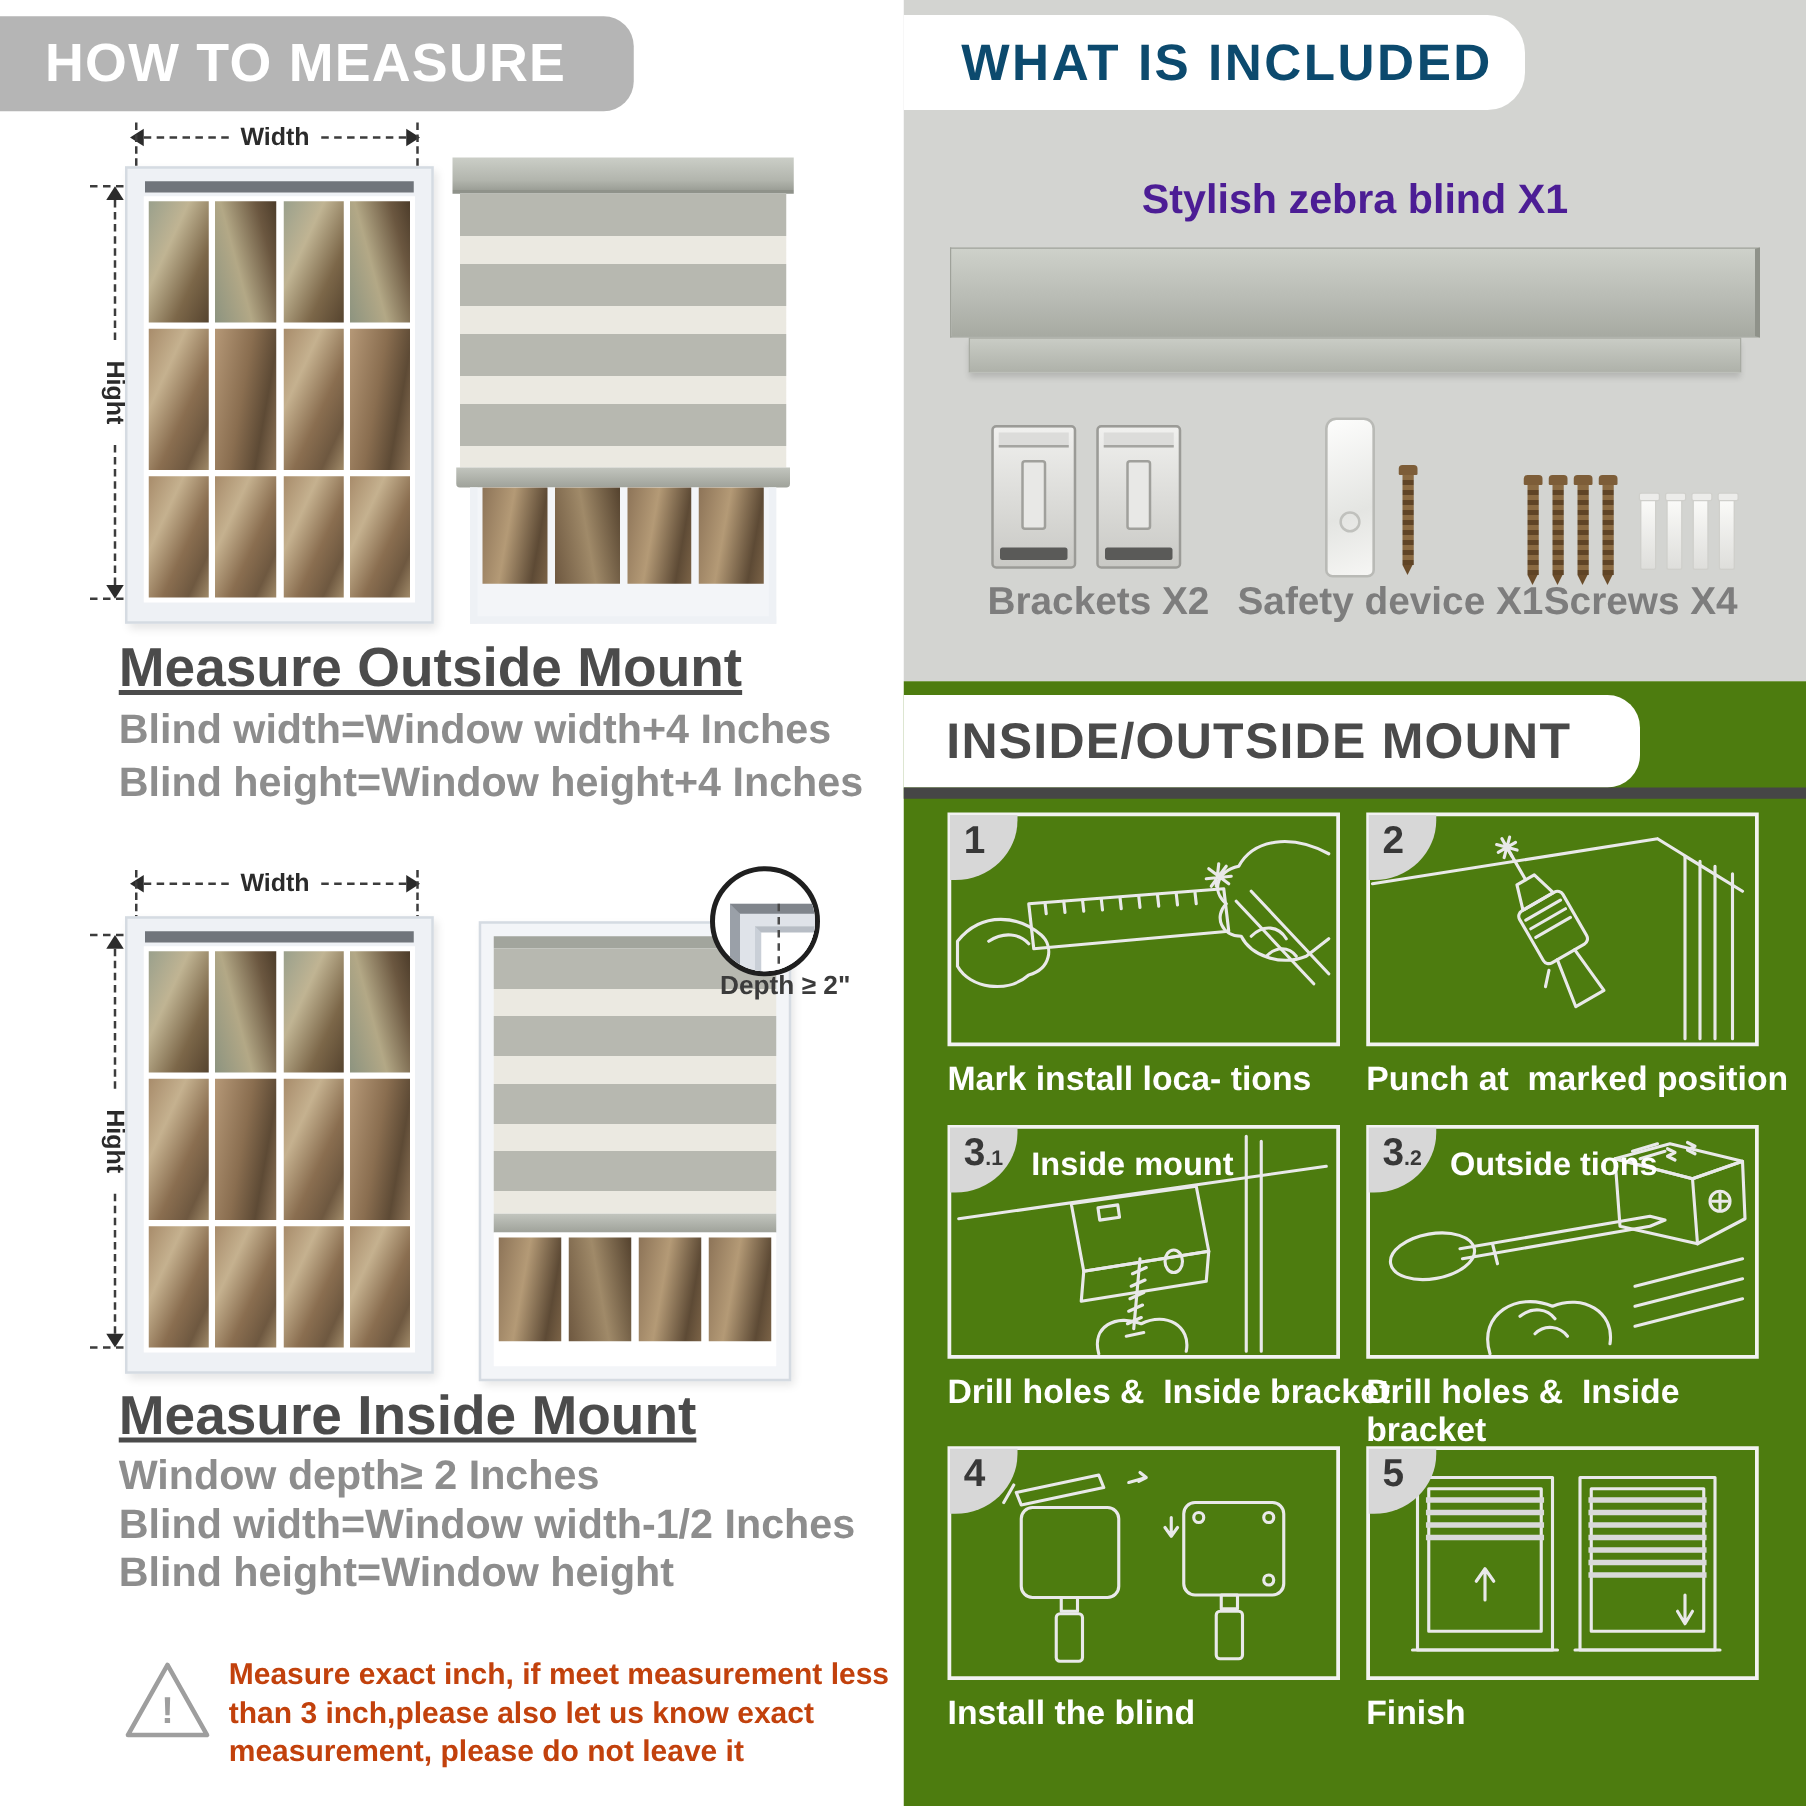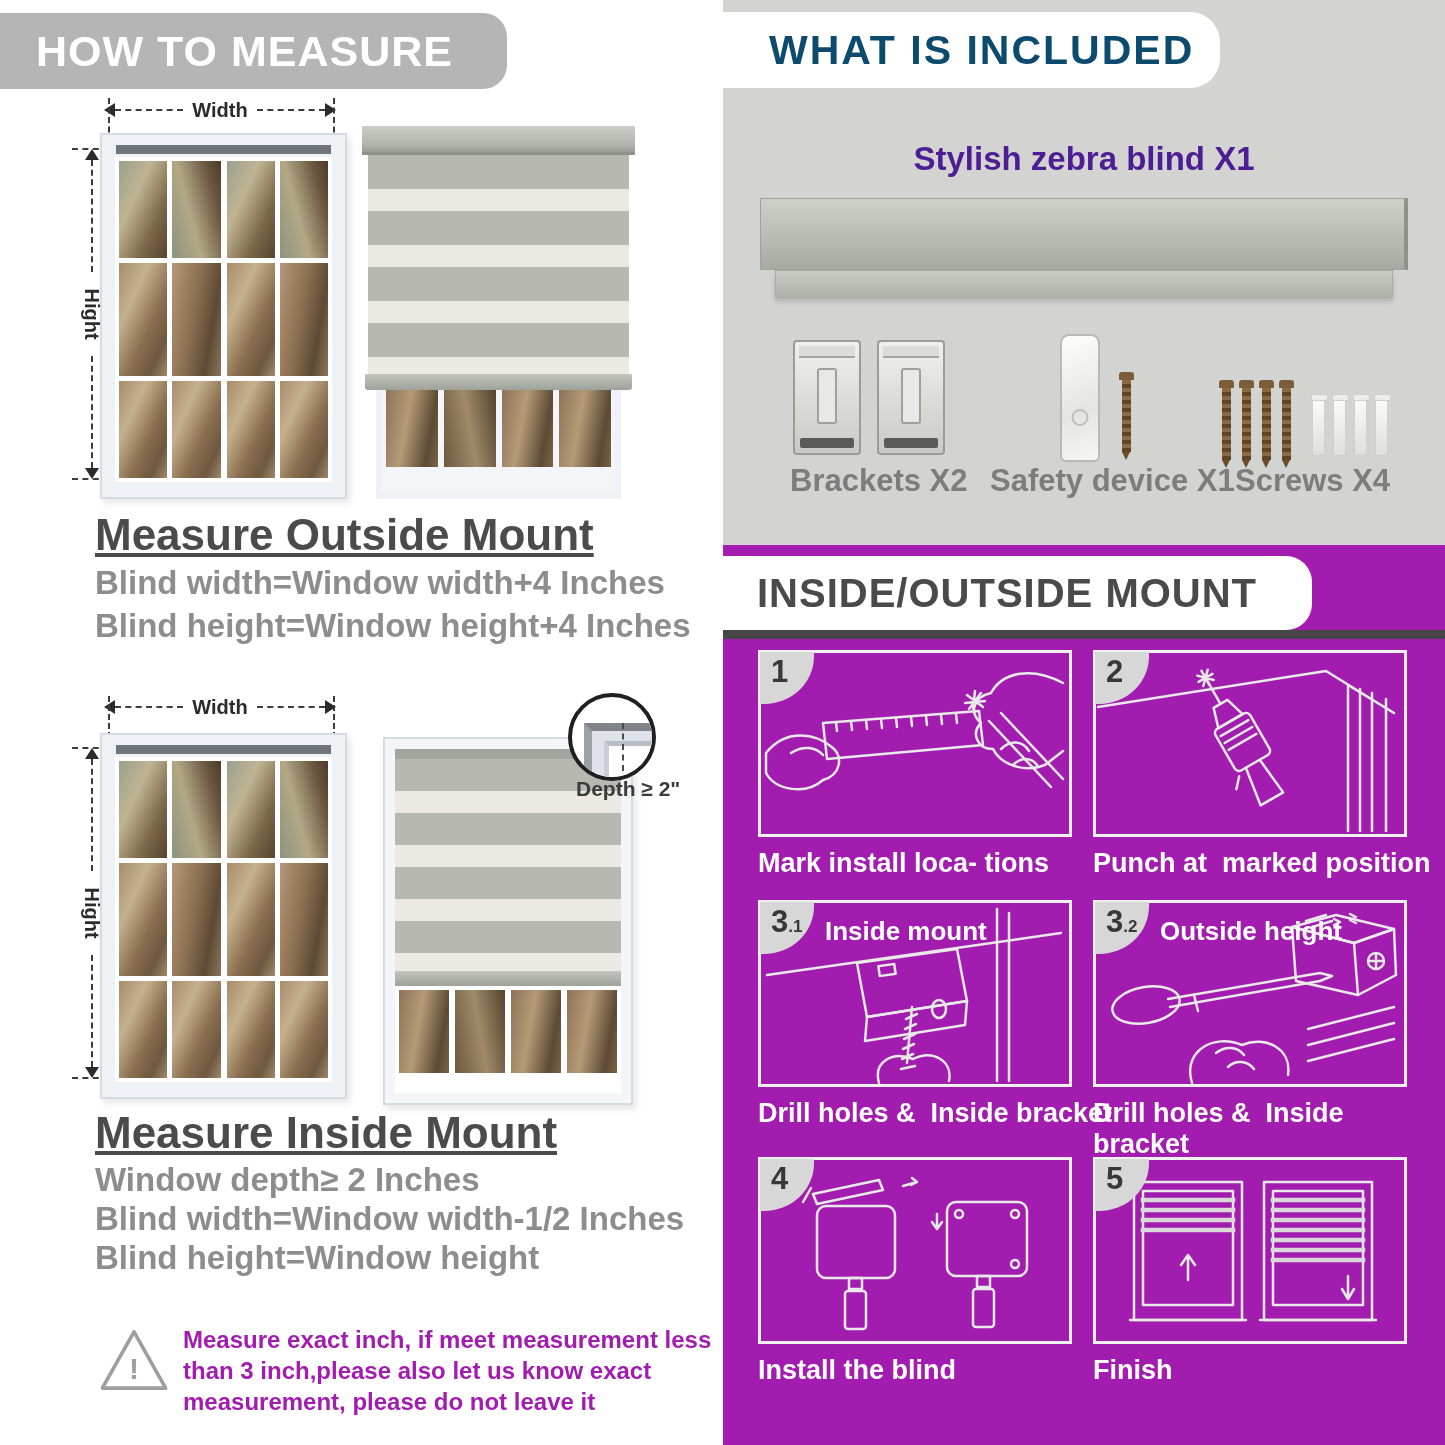--- a/index.html
+++ b/index.html
@@ -61,21 +61,21 @@
   .mag .l1{position:absolute;left:12px;top:26px;width:80px;height:80px;background:#dfe3e9;
            border-top:8px solid #80858c;border-left:8px solid #9aa0a8;}
   .mag .l2{position:absolute;left:32px;top:44px;width:60px;height:60px;background:#ffffff;
            border-top:5px solid #b7bdc5;border-left:5px solid #c9cfd7;}
   .mag .mdash{position:absolute;left:50px;top:26px;height:48px;border-left:2px dashed #4a4a4a;}
   .depth{position:absolute;left:576px;top:777px;font-size:21px;font-weight:bold;color:#3b3b3b;white-space:pre-wrap;}
 
   
   .sec-title{position:absolute;font-size:44px;font-weight:bold;color:#4b4b4b;text-decoration:underline;}
   .sec-line{position:absolute;font-size:33px;font-weight:bold;color:#8d8d8d;}
-  .warn-line{position:absolute;font-size:24px;font-weight:bold;color:#a21caf;text-align:center;}
+  .warn-line{position:absolute;font-size:24px;font-weight:bold;color:#c2410c;text-align:center;}
   .warn-tri{position:absolute;left:98px;top:1325px;width:72px;height:70px;}
   .warn-ex{position:absolute;left:98px;top:1352px;width:72px;text-align:center;font-size:30px;font-weight:bold;color:#9e9e9e;}
 
   
   .panel-light{position:absolute;left:723px;top:0;width:722px;height:545px;background:#d3d4d1;}
   .inc-box{position:absolute;left:0;top:12px;width:497px;height:76px;background:#ffffff;border-radius:0 30px 30px 0;
            display:flex;align-items:center;padding-left:46px;box-sizing:border-box;}
   .inc-box span{font-size:41px;font-weight:bold;color:#0c4a6e;letter-spacing:2px;}
   .inc-title{position:absolute;left:0;top:140px;width:100%;text-align:center;font-size:33px;font-weight:bold;color:#4c1d95;}
   .rail-main{position:absolute;left:37px;top:198px;width:648px;height:72px;border:1px solid #9fa29a;
@@ -101,21 +101,21 @@
   .safety-screw{margin-top:46px;}
   .screws{position:absolute;left:499px;top:388px;display:flex;gap:11px;}
   .anchors{position:absolute;left:589px;top:398px;display:flex;gap:8px;}
   .anchor{width:13px;height:58px;background:linear-gradient(180deg,#fbfbf9,#dededb);border:1px solid #cfcfcb;
           border-radius:3px 3px 2px 2px;position:relative;box-sizing:border-box;}
   .anchor::before{content:"";position:absolute;top:-5px;left:-2px;width:15px;height:5px;background:#ececea;
                   border:1px solid #cfcfcb;border-radius:2px;}
   .item-label{position:absolute;top:463px;font-size:31px;font-weight:bold;color:#7d7d7d;}
 
   
-  .panel-dark{position:absolute;left:723px;top:545px;width:722px;height:900px;background:#a21caf;}
+  .panel-dark{position:absolute;left:723px;top:545px;width:722px;height:900px;background:#4d7c0f;}
   .dark-strip{position:absolute;left:0;top:85px;width:100%;height:9px;background:#464646;}
   .mount-box{position:absolute;left:0;top:11px;width:589px;height:74px;background:#ffffff;border-radius:0 26px 26px 0;
              display:flex;align-items:center;padding-left:34px;box-sizing:border-box;}
   .mount-box span{font-size:40px;font-weight:bold;color:#4a4a4a;letter-spacing:1px;}
   .step{position:absolute;width:314px;height:187px;border:3px solid #f2f2f2;box-sizing:border-box;}
   .step svg{position:absolute;left:0;top:0;}
   .badge{position:absolute;left:-1px;top:-1px;width:54px;height:52px;background:#d7d7d7;border-radius:0 0 92% 0;
          color:#383838;font-weight:bold;font-size:31px;padding:3px 0 0 11px;box-sizing:border-box;line-height:34px;}
   .badge .sub{font-size:17px;}
   .step-title{position:absolute;left:64px;top:13px;font-size:26px;font-weight:bold;color:#ffffff;}
@@ -388,21 +388,21 @@
           <path d="M274,58 h12 M280,52 v12"></path>
           <path d="M72,96 L224,70 M74,104 L224,78 M224,70 L236,73 L224,78"></path>
           <path d="M98,92 L102,108"></path>
           <ellipse cx="50" cy="102" rx="34" ry="18" transform="rotate(-10 50 102)"></ellipse>
           <path d="M96,180 C86,148 118,130 146,142 C170,132 196,146 192,172"></path>
           <path d="M120,150 C130,142 142,144 148,152 M132,164 C140,156 152,158 158,166"></path>
           <path d="M212,126 L298,104 M212,142 L298,120 M212,158 L298,136"></path>
         </g>
       </svg>
       <div class="badge"><span>3</span><span class="sub">.2</span></div>
-      <div class="step-title">Outside height</div>
+      <div class="step-title">Outside tions</div>
     </div>
     <div class="step-cap c4">Drill holes &amp;  Inside bracket</div>
 
     <div class="step s5">
       <svg width="308" height="181" viewBox="0 0 308 181">
         <g class="art">
           <path d="M52,34 L118,20 L122,30 L56,44 Z M50,28 l-8,14"></path>
           <rect x="56" y="46" width="78" height="72" rx="9"></rect>
           <path d="M142,26 l14,-4 m-5,-4 l5,4 l-6,3"></path>
           <rect x="88" y="118" width="13" height="11"></rect>

